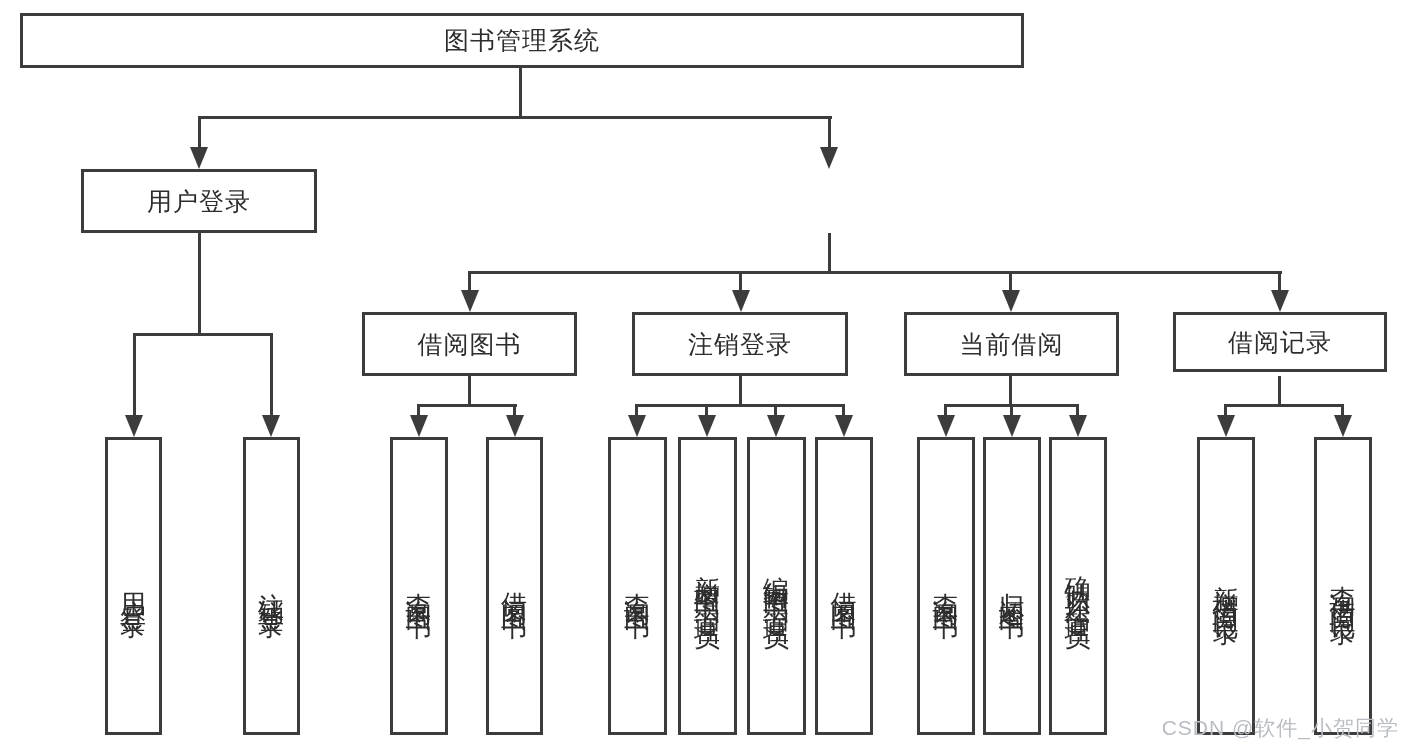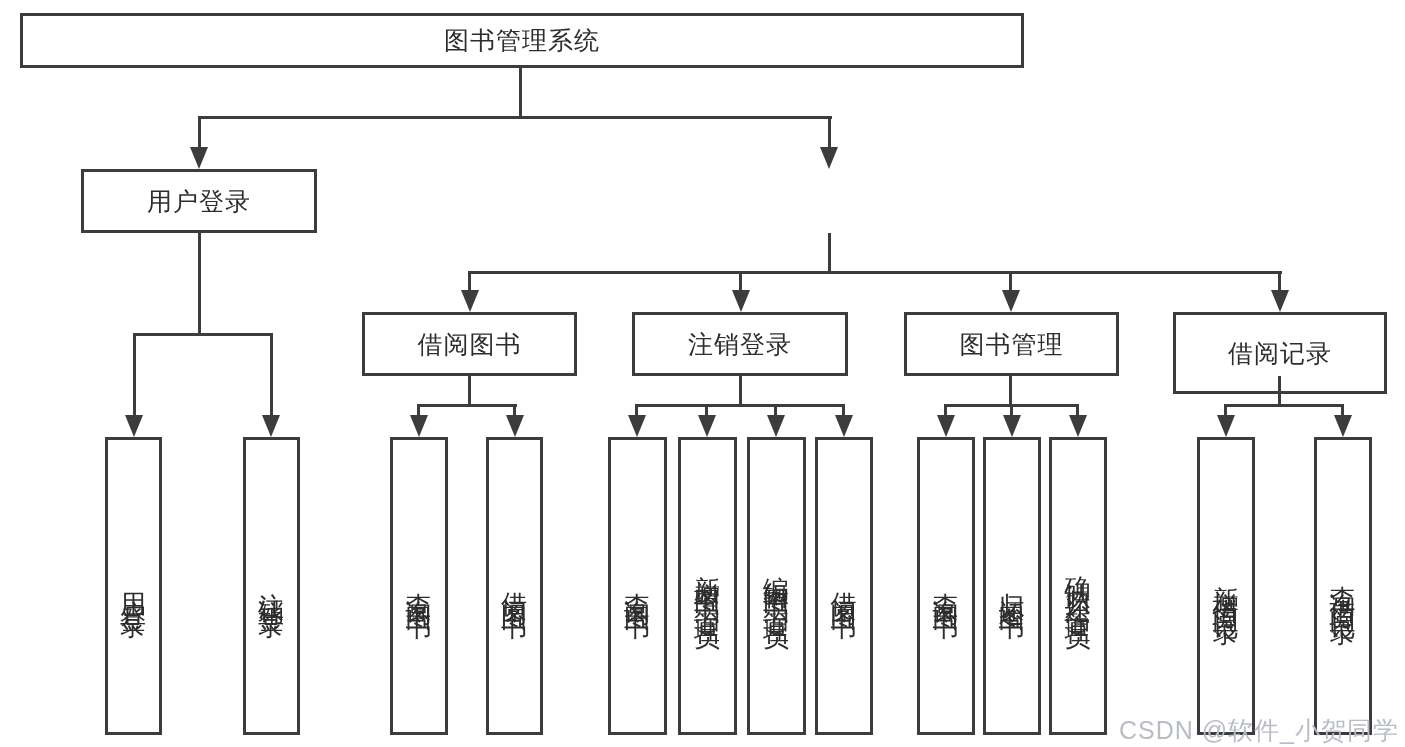--- a/index.html
+++ b/index.html
@@ -24,21 +24,21 @@
   }
   .vline,.hline{position:absolute;background:var(--line);}
   .vline{width:3px;}
   .hline{height:3px;}
   .arrow{
     position:absolute;width:0;height:0;
     border-left:9px solid transparent;border-right:9px solid transparent;
     border-top:22px solid var(--line);
   }
   .watermark{
-    position:absolute;right:6px;top:714px;font-size:25px;color:var(--wm);
+    position:absolute;right:6px;top:714px;font-size:21px;color:var(--wm);
     letter-spacing:1px;
   }
 </style>
 </head>
 <body>
 
 <div class="stage">
 
   <div class="node" style="left:20px;top:13px;width:1004px;height:55px;">图书管理系统</div>
 
@@ -64,22 +64,22 @@
   <div class="arrow" style="left:461px;top:290px;"></div>
   <div class="vline" style="left:739px;top:271px;height:21px;"></div>
   <div class="arrow" style="left:732px;top:290px;"></div>
   <div class="vline" style="left:1009px;top:271px;height:21px;"></div>
   <div class="arrow" style="left:1002px;top:290px;"></div>
   <div class="vline" style="left:1278px;top:271px;height:21px;"></div>
   <div class="arrow" style="left:1271px;top:290px;"></div>
 
   <div class="node" style="left:362px;top:312px;width:215px;height:64px;">借阅图书</div>
   <div class="node" style="left:632px;top:312px;width:216px;height:64px;">注销登录</div>
-  <div class="node" style="left:904px;top:312px;width:215px;height:64px;">图书管理</div>
-  <div class="node" style="left:1173px;top:312px;width:214px;height:82px;">借阅记录</div>
+  <div class="node" style="left:904px;top:312px;width:215px;height:64px;">当前借阅</div>
+  <div class="node" style="left:1173px;top:312px;width:214px;height:60px;">借阅记录</div>
 
   <div class="vline" style="left:468px;top:376px;height:30px;"></div>
   <div class="vline" style="left:739px;top:376px;height:30px;"></div>
   <div class="vline" style="left:1009px;top:376px;height:30px;"></div>
   <div class="vline" style="left:1278px;top:376px;height:30px;"></div>
 
   <div class="hline" style="left:417px;top:404px;width:100px;"></div>
   <div class="hline" style="left:635px;top:404px;width:210px;"></div>
   <div class="hline" style="left:944px;top:404px;width:135px;"></div>
   <div class="hline" style="left:1224px;top:404px;width:120px;"></div>

